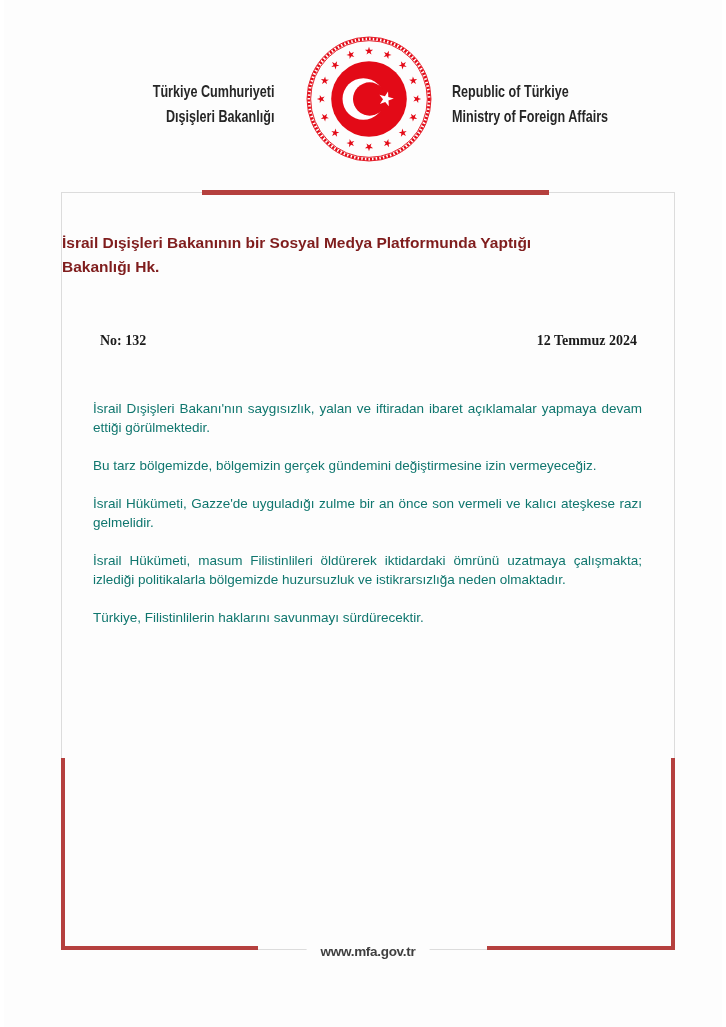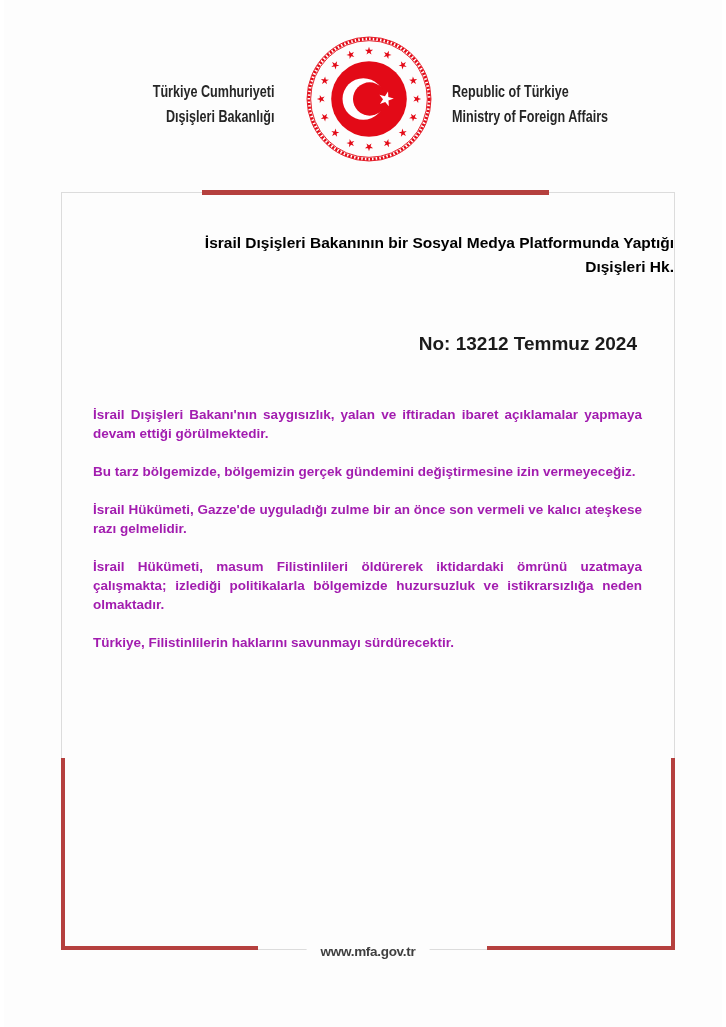--- a/index.html
+++ b/index.html
@@ -77,46 +77,46 @@
     font-size: 13.5px;
     font-weight: bold;
     letter-spacing: -0.3px;
     color: #404040;
     white-space: nowrap;
   }
 
   
   .doc-title {
     margin-top: 38px;
-    text-align: right;
+    text-align: left;
     font-size: 15.5px;
     font-weight: bold;
     line-height: 24px;
-    color: #000000;
+    color: #7f1d1d;
   }
   .meta-row {
     display: flex;
-    justify-content: flex-end;
+    justify-content: space-between;
     margin-top: 54px;
     padding: 0 37px 0 38px;
-    font-size: 19px;
+    font-size: 14px;
     font-weight: bold;
     color: #1b1b1b;
+    font-family: Liberation Serif, serif;
   }
   .body-text {
     margin-top: 50px;
     padding: 0 32px 0 31px;
   }
   .body-text p {
     font-size: 13.5px;
     line-height: 19px;
     text-align: justify;
     margin-bottom: 19px;
-    color: #a21caf;
-    font-weight: bold;
+    color: #0f766e;
   }
 </style>
 </head>
 <body>
 
 <div class="page">
 
   <div class="hdr-left">
     <div>Türkiye Cumhuriyeti</div>
     <div>Dışişleri Bakanlığı</div>
@@ -161,21 +161,21 @@
 
   <div class="frame">
     <div class="accent accent-top"></div>
     <div class="accent accent-bl-v"></div>
     <div class="accent accent-bl-h"></div>
     <div class="accent accent-br-v"></div>
     <div class="accent accent-br-h"></div>
 
     <div class="doc-title">
       <span>İsrail Dışişleri Bakanının bir Sosyal Medya Platformunda Yaptığı</span><br>
-      <span>Dışişleri Hk.</span>
+      <span>Bakanlığı Hk.</span>
     </div>
 
     <div class="meta-row">
       <span>No: 132</span>
       <span>12 Temmuz 2024</span>
     </div>
 
     <div class="body-text">
       <p>İsrail Dışişleri Bakanı'nın saygısızlık, yalan ve iftiradan ibaret açıklamalar yapmaya devam ettiği görülmektedir.</p>
       <p>Bu tarz bölgemizde, bölgemizin gerçek gündemini değiştirmesine izin vermeyeceğiz.</p>

